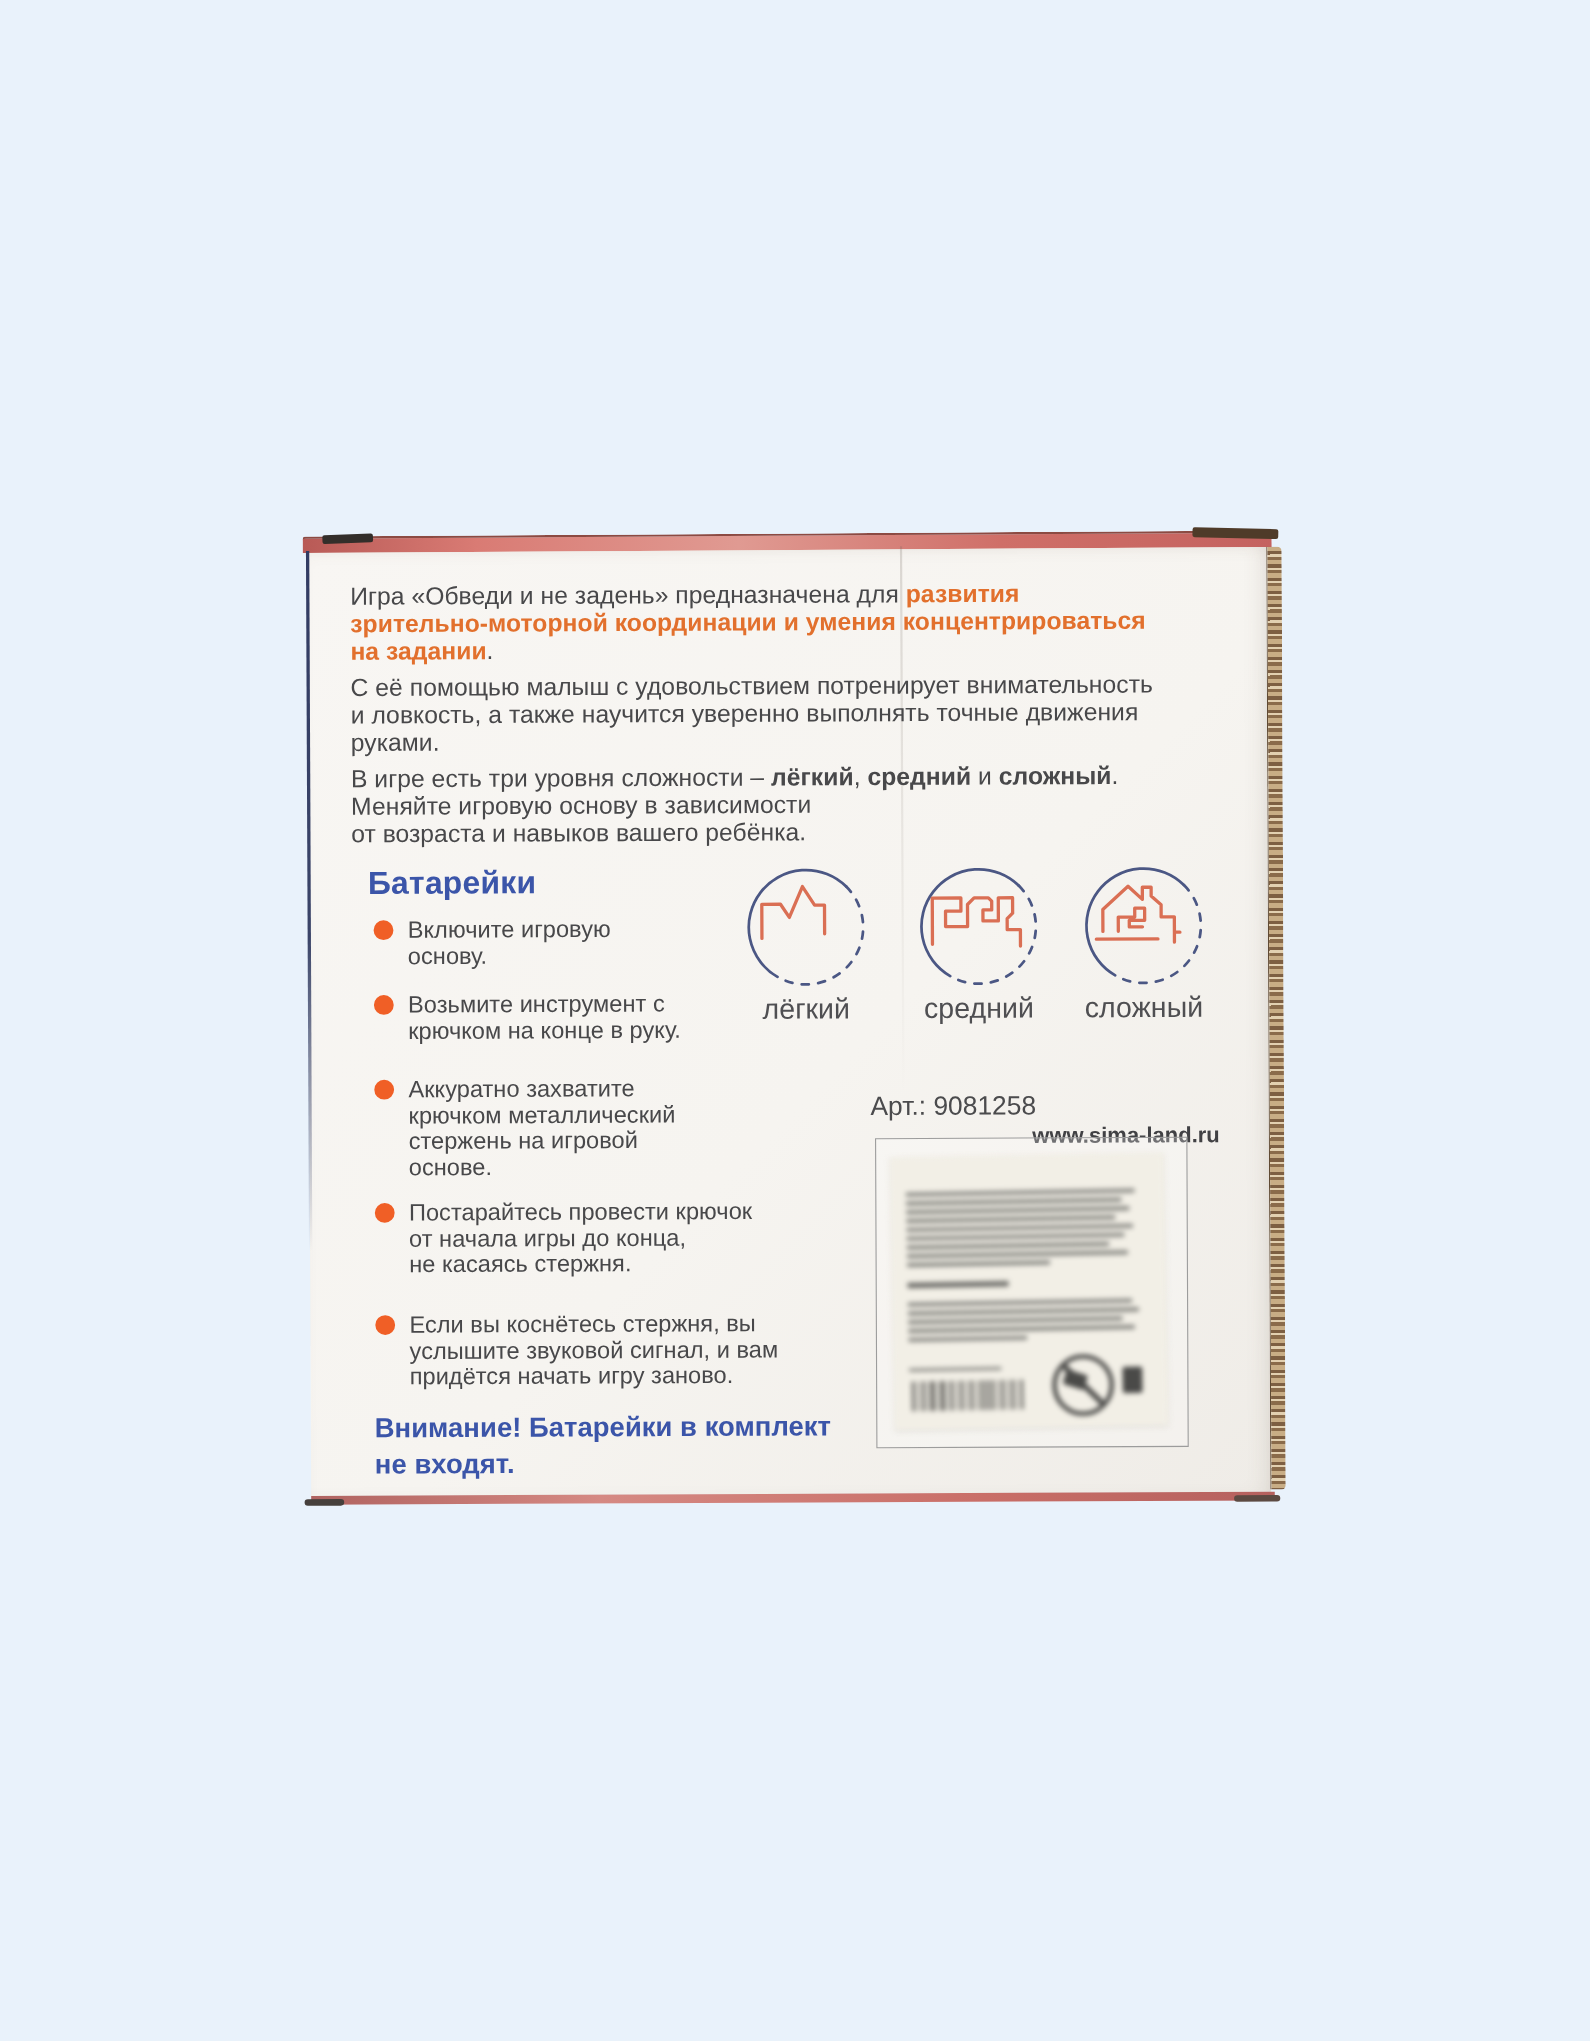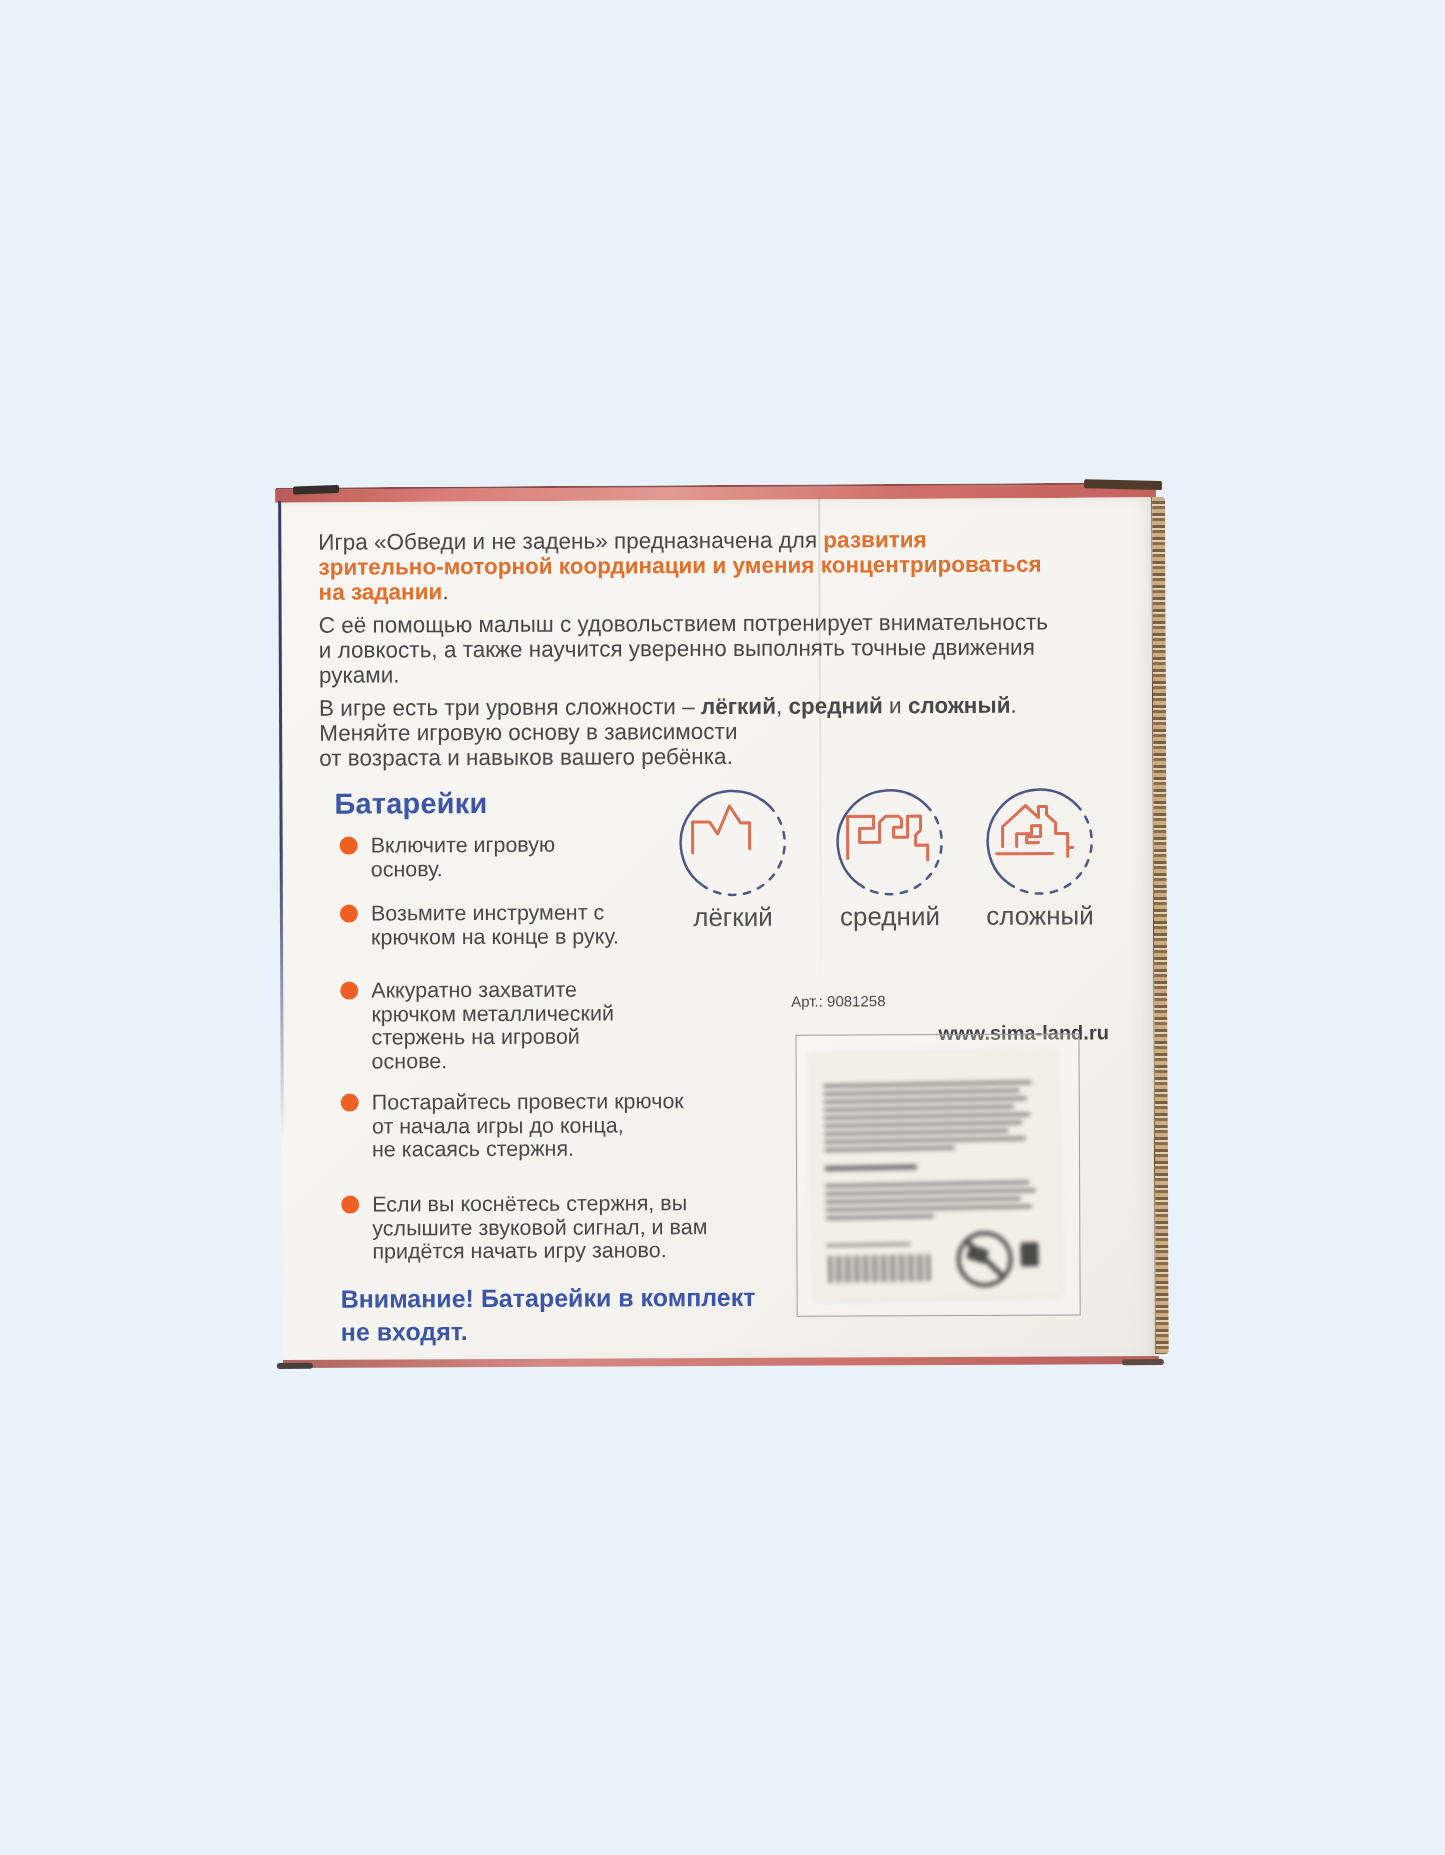--- a/index.html
+++ b/index.html
@@ -70,21 +70,21 @@
   .level svg{display:block;}
   .level .lvl-label{
     position:absolute;left:-23px;top:116px;width:160px;text-align:center;
     font-size:26px;color:#4f4f52;
   }
   .c-solid{fill:none;stroke:#4b5784;stroke-width:2.5;stroke-linecap:round;}
   .c-dash{fill:none;stroke:#4b5784;stroke-width:2.5;stroke-linecap:round;stroke-dasharray:6.5 8.5;}
   .wire{fill:none;stroke:#da6f54;stroke-width:3;stroke-linejoin:round;stroke-linecap:round;}
 
   
-  .sku{position:absolute;left:510px;top:496px;font-size:15px;color:#4b4b4d;}
+  .sku{position:absolute;left:510px;top:496px;font-size:24px;color:#4b4b4d;}
   .site{position:absolute;left:657px;top:495px;font-size:20px;font-weight:600;color:#414144;margin-top:31px;}
 
   
   .sticker-frame{
     position:absolute;left:514px;top:538px;width:282px;height:280px;
     border:1.5px solid #9c9c9c;background:rgba(255,255,255,.25);
   }
   .sticker{
     position:absolute;left:14px;top:15px;width:249px;height:248px;
     background:#f2efe6;transform:rotate(-0.8deg);

